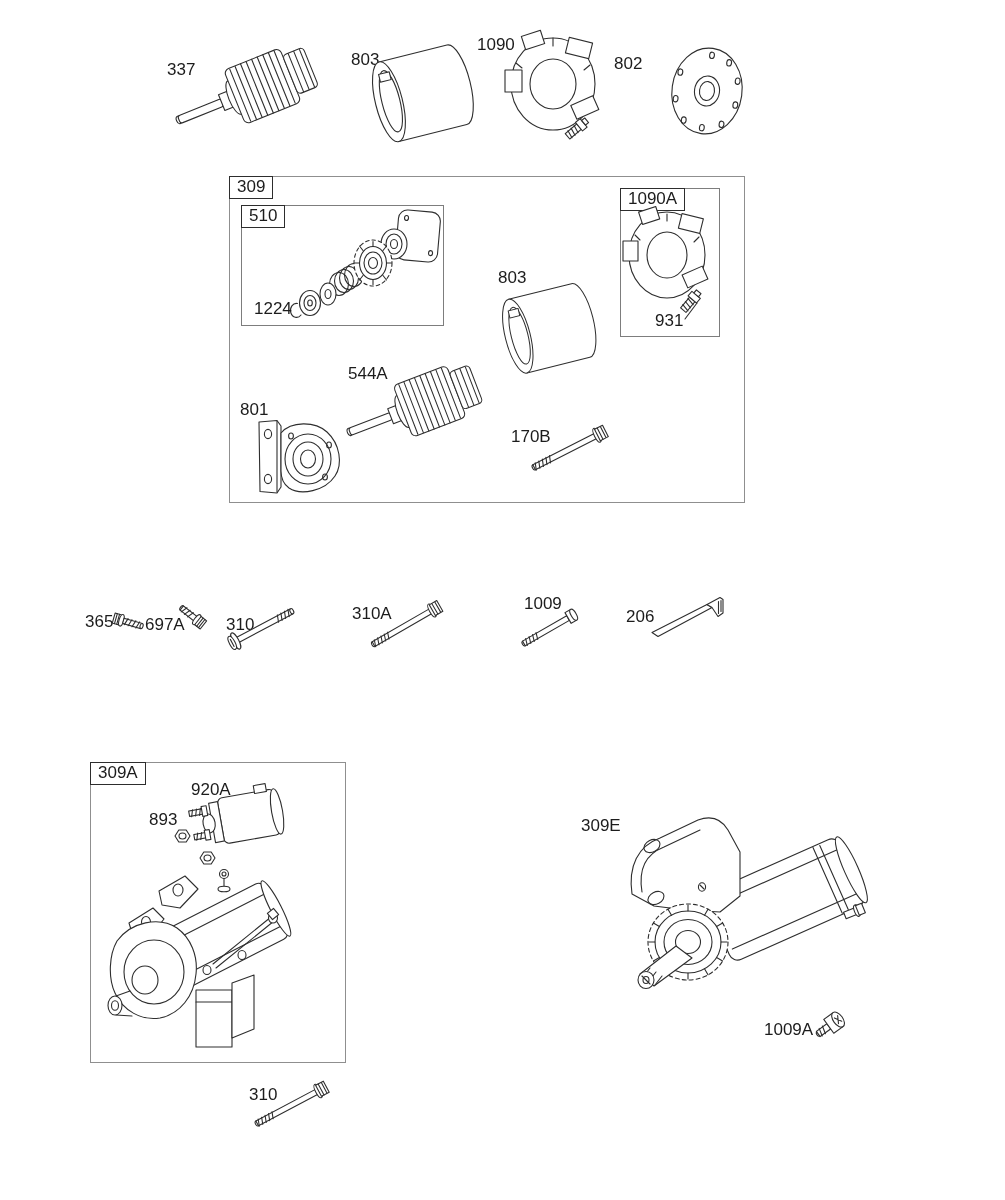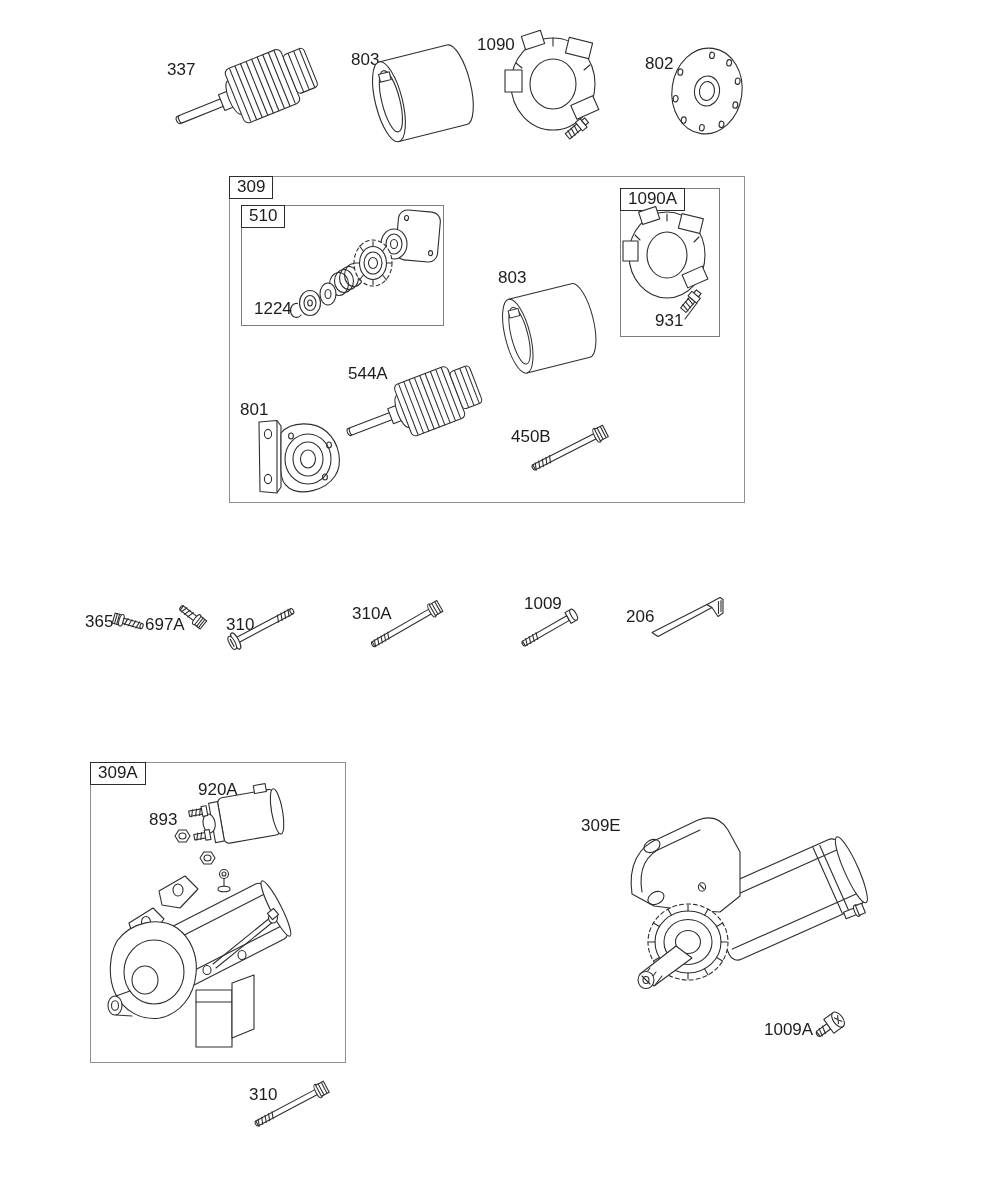--- a/index.html
+++ b/index.html
@@ -65,21 +65,21 @@
       <path d="M50 6v8M13 31l6 5M87 33l-6 5"></path>
       <g transform="rotate(-40 74 97)">
         <rect x="62" y="93" width="15" height="7" fill="#fff"></rect>
         <path d="M66 92.5l-1.5 8M70 92.5l-1.5 8M74 92.5l-1.5 8"></path>
         <rect x="77" y="91" width="6" height="11" fill="#fff"></rect>
         <rect x="83" y="93.5" width="4" height="6" fill="#fff"></rect>
       </g>
     </svg>
   </div>
 
-  <span class="lbl" style="left:645px;top:55px">802</span>
+  <span class="lbl" style="left:614px;top:55px">802</span>
   <div class="part" style="left:666px;top:44px">
     <svg width="82" height="94" viewBox="0 0 82 94">
       <g transform="rotate(8 41 47)">
         <ellipse cx="41" cy="47" rx="35" ry="43" fill="#fff"></ellipse>
         <ellipse cx="41" cy="47" rx="12.5" ry="15" fill="#fff"></ellipse>
         <ellipse cx="41" cy="47" rx="7.5" ry="9.5" fill="#fff"></ellipse>
         <ellipse cx="41" cy="11" rx="2.4" ry="3.2"></ellipse>
           <ellipse cx="59" cy="16" rx="2.4" ry="3.2"></ellipse>
         <ellipse cx="70" cy="33" rx="2.4" ry="3.2"></ellipse>
           <ellipse cx="71" cy="57" rx="2.4" ry="3.2"></ellipse>
@@ -194,21 +194,21 @@
         <path d="M34 16 C44 4 68 4 80 15 C93 27 96 47 88 59 C78 74 54 79 42 71 C35 66 34 60 34 54 Z" fill="#fff"></path>
         <ellipse cx="61" cy="42" rx="23" ry="25"></ellipse>
         <ellipse cx="61" cy="42" rx="15" ry="17"></ellipse>
         <ellipse cx="61" cy="42" rx="7.5" ry="9" fill="#fff"></ellipse>
         <ellipse cx="82" cy="28" rx="2.4" ry="3"></ellipse>
         <ellipse cx="78" cy="60" rx="2.4" ry="3"></ellipse>
         <ellipse cx="44" cy="19" rx="2.4" ry="3"></ellipse>
       </svg>
     </div>
 
-    <span class="lbl" style="left:281px;top:251px">450B</span>
+    <span class="lbl" style="left:281px;top:251px">170B</span>
     <div class="part" style="left:292px;top:242px">
       <svg width="92" height="60" viewBox="0 0 92 60">
         <g transform="rotate(-27 46 31)">
           <ellipse cx="8" cy="31" rx="1.8" ry="2.8" fill="#fff"></ellipse>
           <rect x="8" y="28.2" width="70" height="5.6" fill="#fff"></rect>
           <path d="M11 27.5l-2.4 7M15 27.5l-2.4 7M19 27.5l-2.4 7M23 27.5l-2.4 7M27 27.5l-2.4 7"></path>
           <ellipse cx="78.5" cy="31" rx="2.6" ry="7.6" fill="#fff"></ellipse>
           <rect x="79" y="24.6" width="9" height="12.8" fill="#fff"></rect>
           <path d="M82 24.6v12.8M85.5 25.2v11.6"></path>
         </g>
@@ -290,21 +290,21 @@
     <svg width="82" height="46" viewBox="0 0 82 46">
       <polygon points="4,37.5 59,9.5 64,12.5 10,41.5" fill="#fff"></polygon>
       <polygon points="59,9.5 72,2.5 75,4.5 75,18 70,21.5 64,12.5" fill="#fff"></polygon>
       <path d="M70.5 6.5v12M73 5.5v11"></path>
     </svg>
   </div>
 
   <div class="frame" style="left:90px;top:762px;width:254px;height:299px">
     <div class="tag">309A</div>
 
-    <span class="lbl" style="left:107px;top:18px">920A</span>
+    <span class="lbl" style="left:100px;top:18px">920A</span>
     <div class="part" style="left:98px;top:22px">
       <svg width="102" height="70" viewBox="0 0 102 70">
         <g transform="rotate(-10 51 35)">
           <rect x="32" y="10" width="57" height="46" rx="5" fill="#fff"></rect>
           <ellipse cx="89" cy="33" rx="5.5" ry="23" fill="#fff"></ellipse>
           <rect x="70" y="3.5" width="12" height="8" fill="#fff"></rect>
           <rect x="23" y="13" width="9" height="40" fill="#fff"></rect>
           <ellipse cx="20" cy="33" rx="6" ry="9.5" fill="#fff"></ellipse>
           <rect x="2" y="17.3" width="16" height="5.4" fill="#fff"></rect>
           <path d="M6 16.6l-2 6.8M10 16.6l-2 6.8M14 16.6l-2 6.8"></path>

